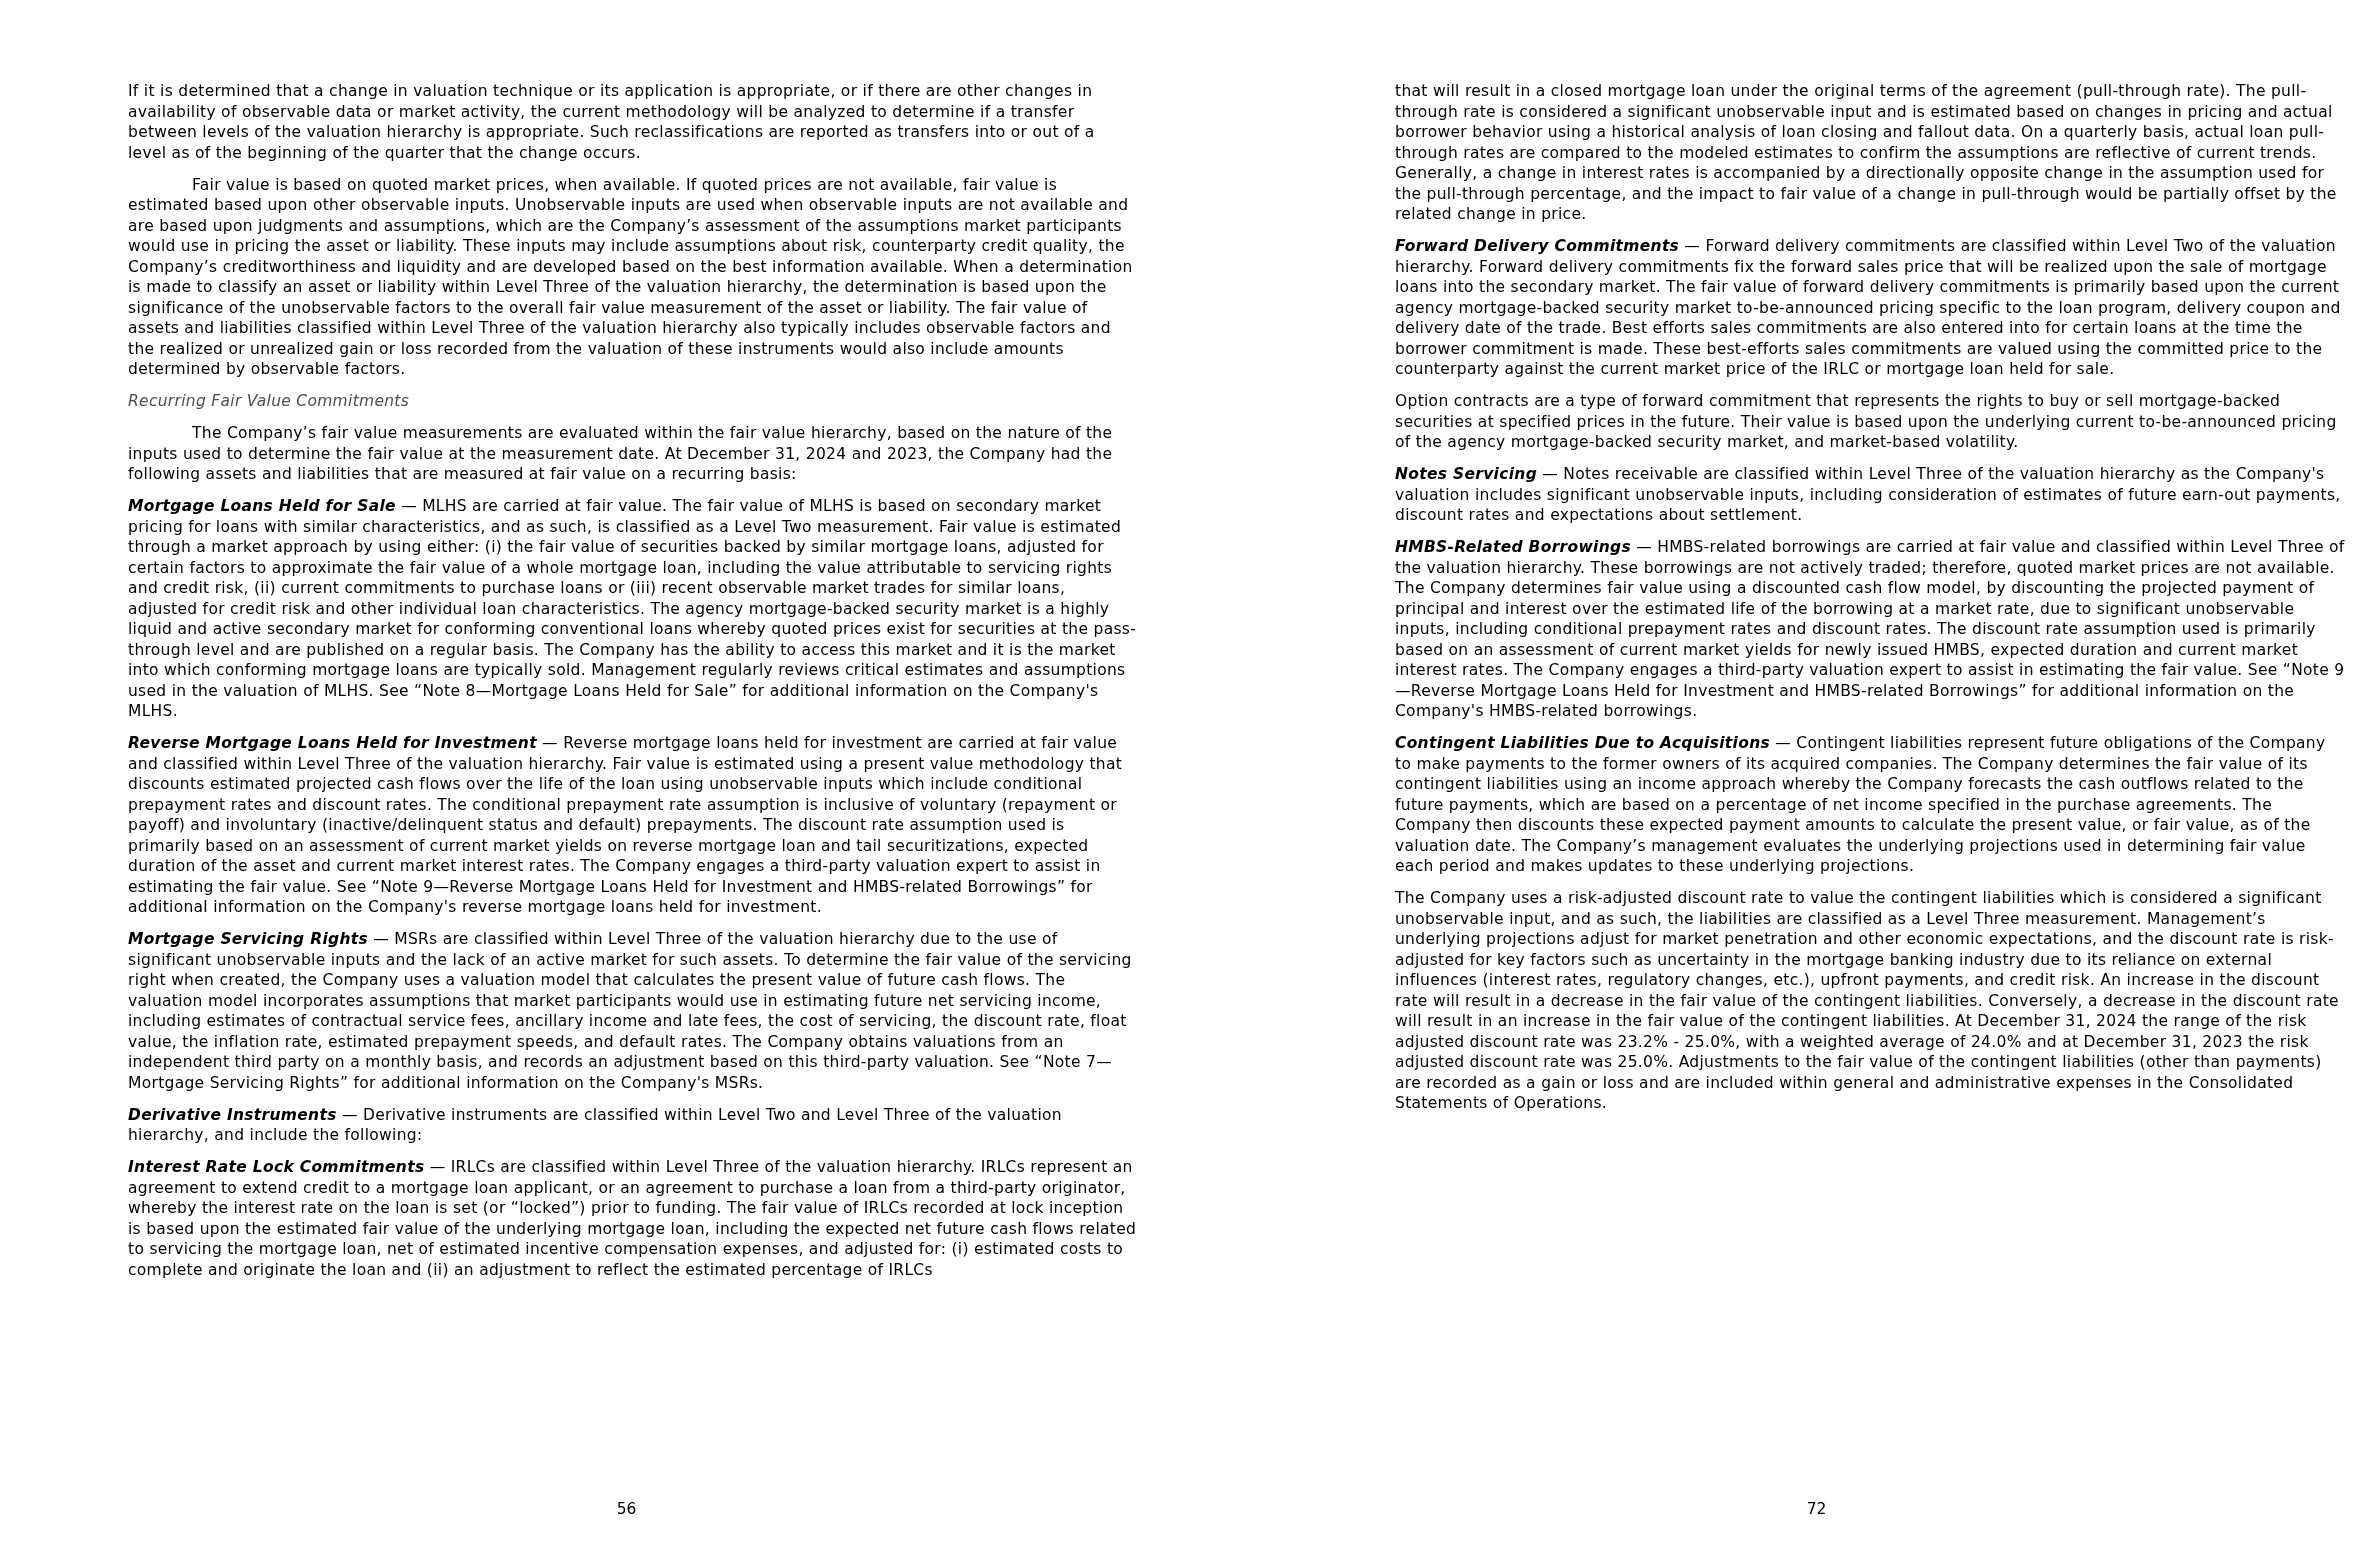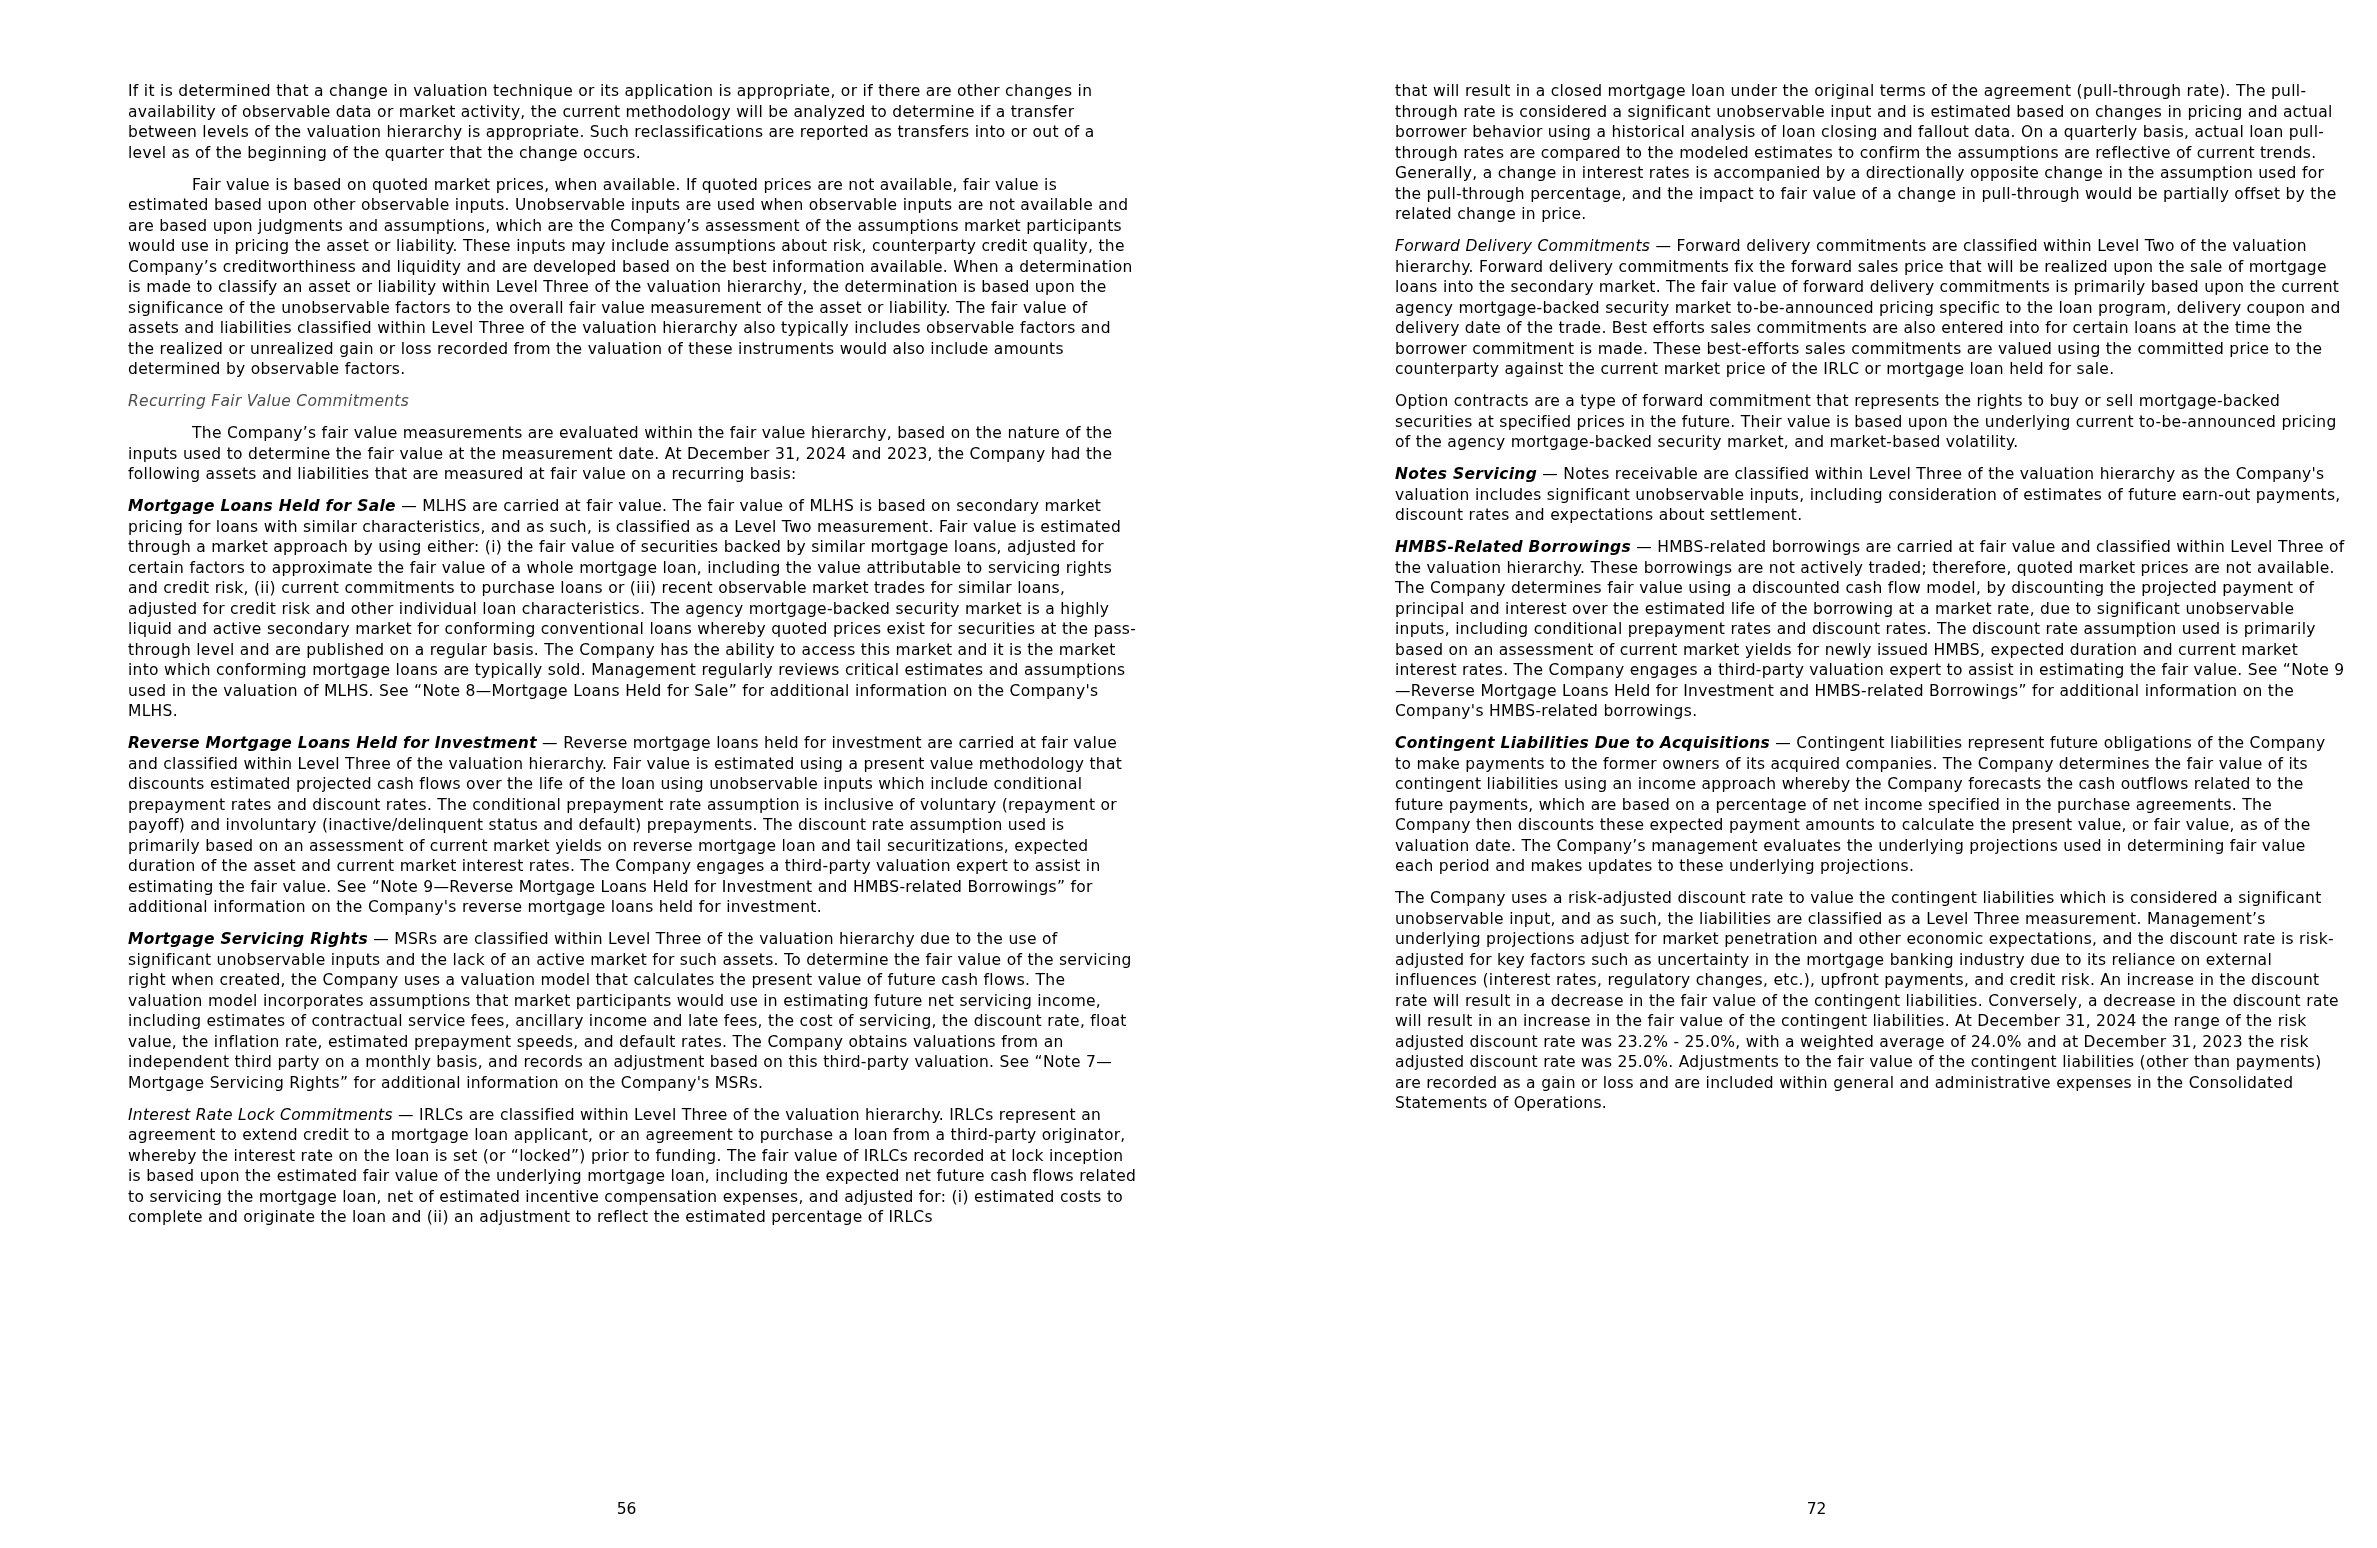--- a/index.html
+++ b/index.html
@@ -44,20 +44,21 @@
     font-weight: bold;
     font-style: italic;
     color: #4d4d4d;
   }
   .lead-bold {
     font-weight: bold;
     font-style: italic;
   }
   .lead-italic {
     font-style: italic;
+    font-weight: bold;
   }
   .pagenum {
     position: absolute;
     bottom: 30px;
     left: 0;
     width: 100%;
     text-align: center;
     font-size: 15.5px;
     line-height: 20px;
   }
@@ -77,20 +78,21 @@
       <h2 class="section-heading">Recurring Fair Value Commitments</h2>
 
       <p class="body indent-first">The Company’s fair value measurements are evaluated within the fair value hierarchy, based on the nature of the inputs used to determine the fair value at the measurement date. At December 31, 2024 and 2023, the Company had the following assets and liabilities that are measured at fair value on a recurring basis:</p>
 
       <p class="body sub"><span class="lead-bold">Mortgage Loans Held for Sale</span><span> — MLHS are carried at fair value. The fair value of MLHS is based on secondary market pricing for loans with similar characteristics, and as such, is classified as a Level Two measurement. Fair value is estimated through a market approach by using either: (i) the fair value of securities backed by similar mortgage loans, adjusted for certain factors to approximate the fair value of a whole mortgage loan, including the value attributable to servicing rights and credit risk, (ii) current commitments to purchase loans or (iii) recent observable market trades for similar loans, adjusted for credit risk and other individual loan characteristics. The agency mortgage-backed security market is a highly liquid and active secondary market for conforming conventional loans whereby quoted prices exist for securities at the pass-through level and are published on a regular basis. The Company has the ability to access this market and it is the market into which conforming mortgage loans are typically sold. Management regularly reviews critical estimates and assumptions used in the valuation of MLHS. See “Note 8—Mortgage Loans Held for Sale” for additional information on the Company's MLHS.</span></p>
 
       <p class="body sub"><span class="lead-bold">Reverse Mortgage Loans Held for Investment</span><span> — Reverse mortgage loans held for investment are carried at fair value and classified within Level Three of the valuation hierarchy. Fair value is estimated using a present value methodology that discounts estimated projected cash flows over the life of the loan using unobservable inputs which include conditional prepayment rates and discount rates. The conditional prepayment rate assumption is inclusive of voluntary (repayment or payoff) and involuntary (inactive/delinquent status and default) prepayments. The discount rate assumption used is primarily based on an assessment of current market yields on reverse mortgage loan and tail securitizations, expected duration of the asset and current market interest rates. The Company engages a third-party valuation expert to assist in estimating the fair value. See “Note 9—Reverse Mortgage Loans Held for Investment and HMBS-related Borrowings” for additional information on the Company's reverse mortgage loans held for investment.</span></p>
 
       <p class="body sub"><span class="lead-bold">Mortgage Servicing Rights</span><span> — MSRs are classified within Level Three of the valuation hierarchy due to the use of significant unobservable inputs and the lack of an active market for such assets. To determine the fair value of the servicing right when created, the Company uses a valuation model that calculates the present value of future cash flows. The valuation model incorporates assumptions that market participants would use in estimating future net servicing income, including estimates of contractual service fees, ancillary income and late fees, the cost of servicing, the discount rate, float value, the inflation rate, estimated prepayment speeds, and default rates. The Company obtains valuations from an independent third party on a monthly basis, and records an adjustment based on this third-party valuation. See “Note 7—Mortgage Servicing Rights” for additional information on the Company's MSRs.</span></p>
 
+      <p class="body sub"><span class="lead-bold">Derivative Instruments</span><span> — Derivative instruments are classified within Level Two and Level Three of the valuation hierarchy, and include the following:</span></p>
 
       <p class="body sub"><span class="lead-italic">Interest Rate Lock Commitments</span><span> — IRLCs are classified within Level Three of the valuation hierarchy. IRLCs represent an agreement to extend credit to a mortgage loan applicant, or an agreement to purchase a loan from a third-party originator, whereby the interest rate on the loan is set (or “locked”) prior to funding. The fair value of IRLCs recorded at lock inception is based upon the estimated fair value of the underlying mortgage loan, including the expected net future cash flows related to servicing the mortgage loan, net of estimated incentive compensation expenses, and adjusted for: (i) estimated costs to complete and originate the loan and (ii) an adjustment to reflect the estimated percentage of IRLCs</span></p>
 
     </div>
     <div class="pagenum">56</div>
   </section>
 
   <section class="page page-right">
     <div class="col">
 

